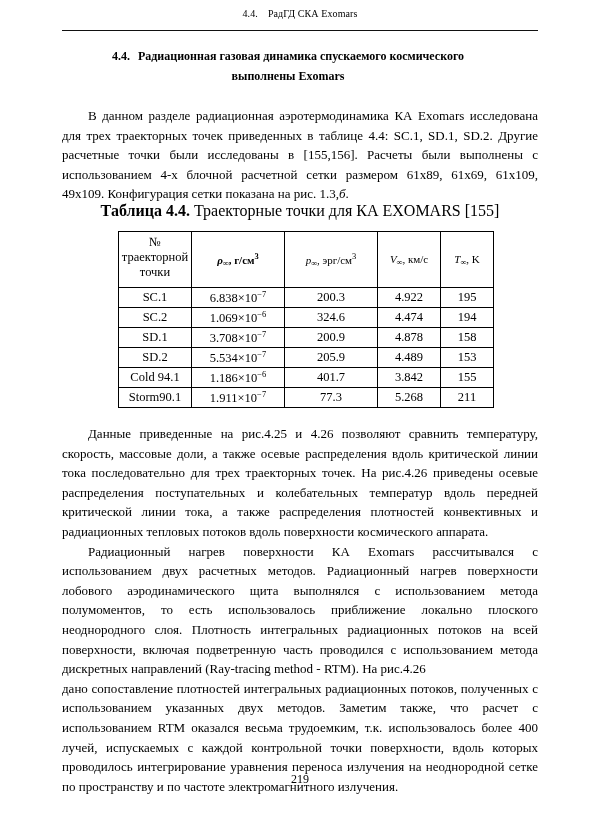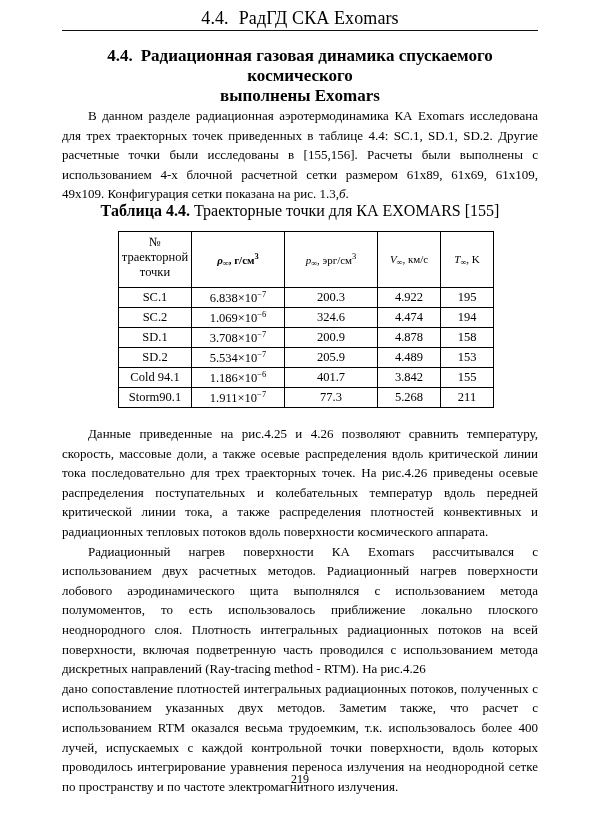--- a/index.html
+++ b/index.html
@@ -22,42 +22,42 @@
     height: 815px;
   }
 
   
   .runhead {
     position: absolute;
     left: 62px;
     top: 8px;
     width: 476px;
     text-align: center;
-    font-size: 18px;
+    font-size: 10px;
     letter-spacing: .1px;
   }
   .runhead .sec { margin-right: 10px; }
   .runhead-rule {
     position: absolute;
     left: 62px;
     top: 30px;
     width: 476px;
     height: 0;
     border-top: 1.6px solid #111;
   }
 
   
   .sectitle {
     position: absolute;
-    left: 96px;
+    left: 84px;
     top: 46px;
     width: 408px;
     text-align: center;
     font-weight: bold;
-    font-size: 17px;
+    font-size: 12px;
     line-height: 20px;
   }
   .sectitle .num { margin-right: 8px; }
 
   
   .body-block {
     position: absolute;
     left: 62px;
     width: 476px;
     font-size: 13px;

